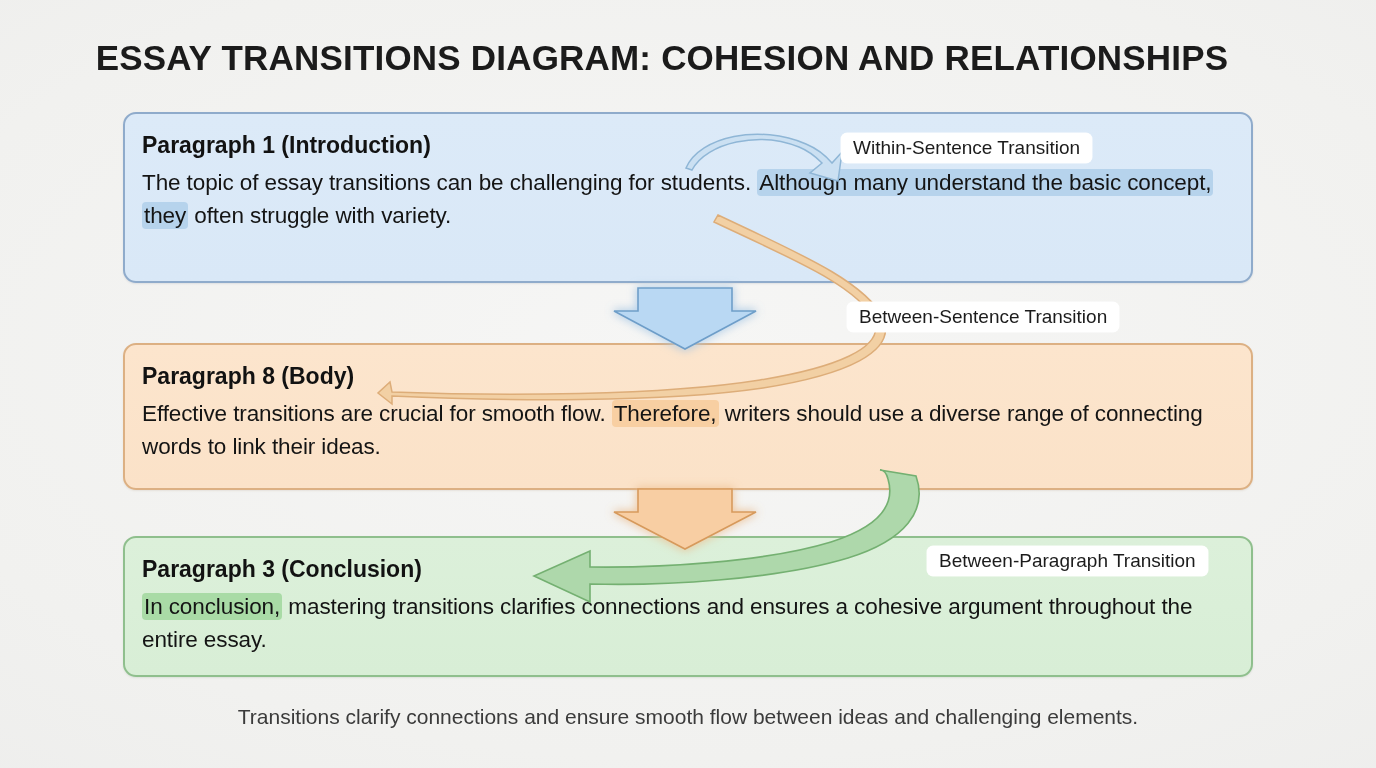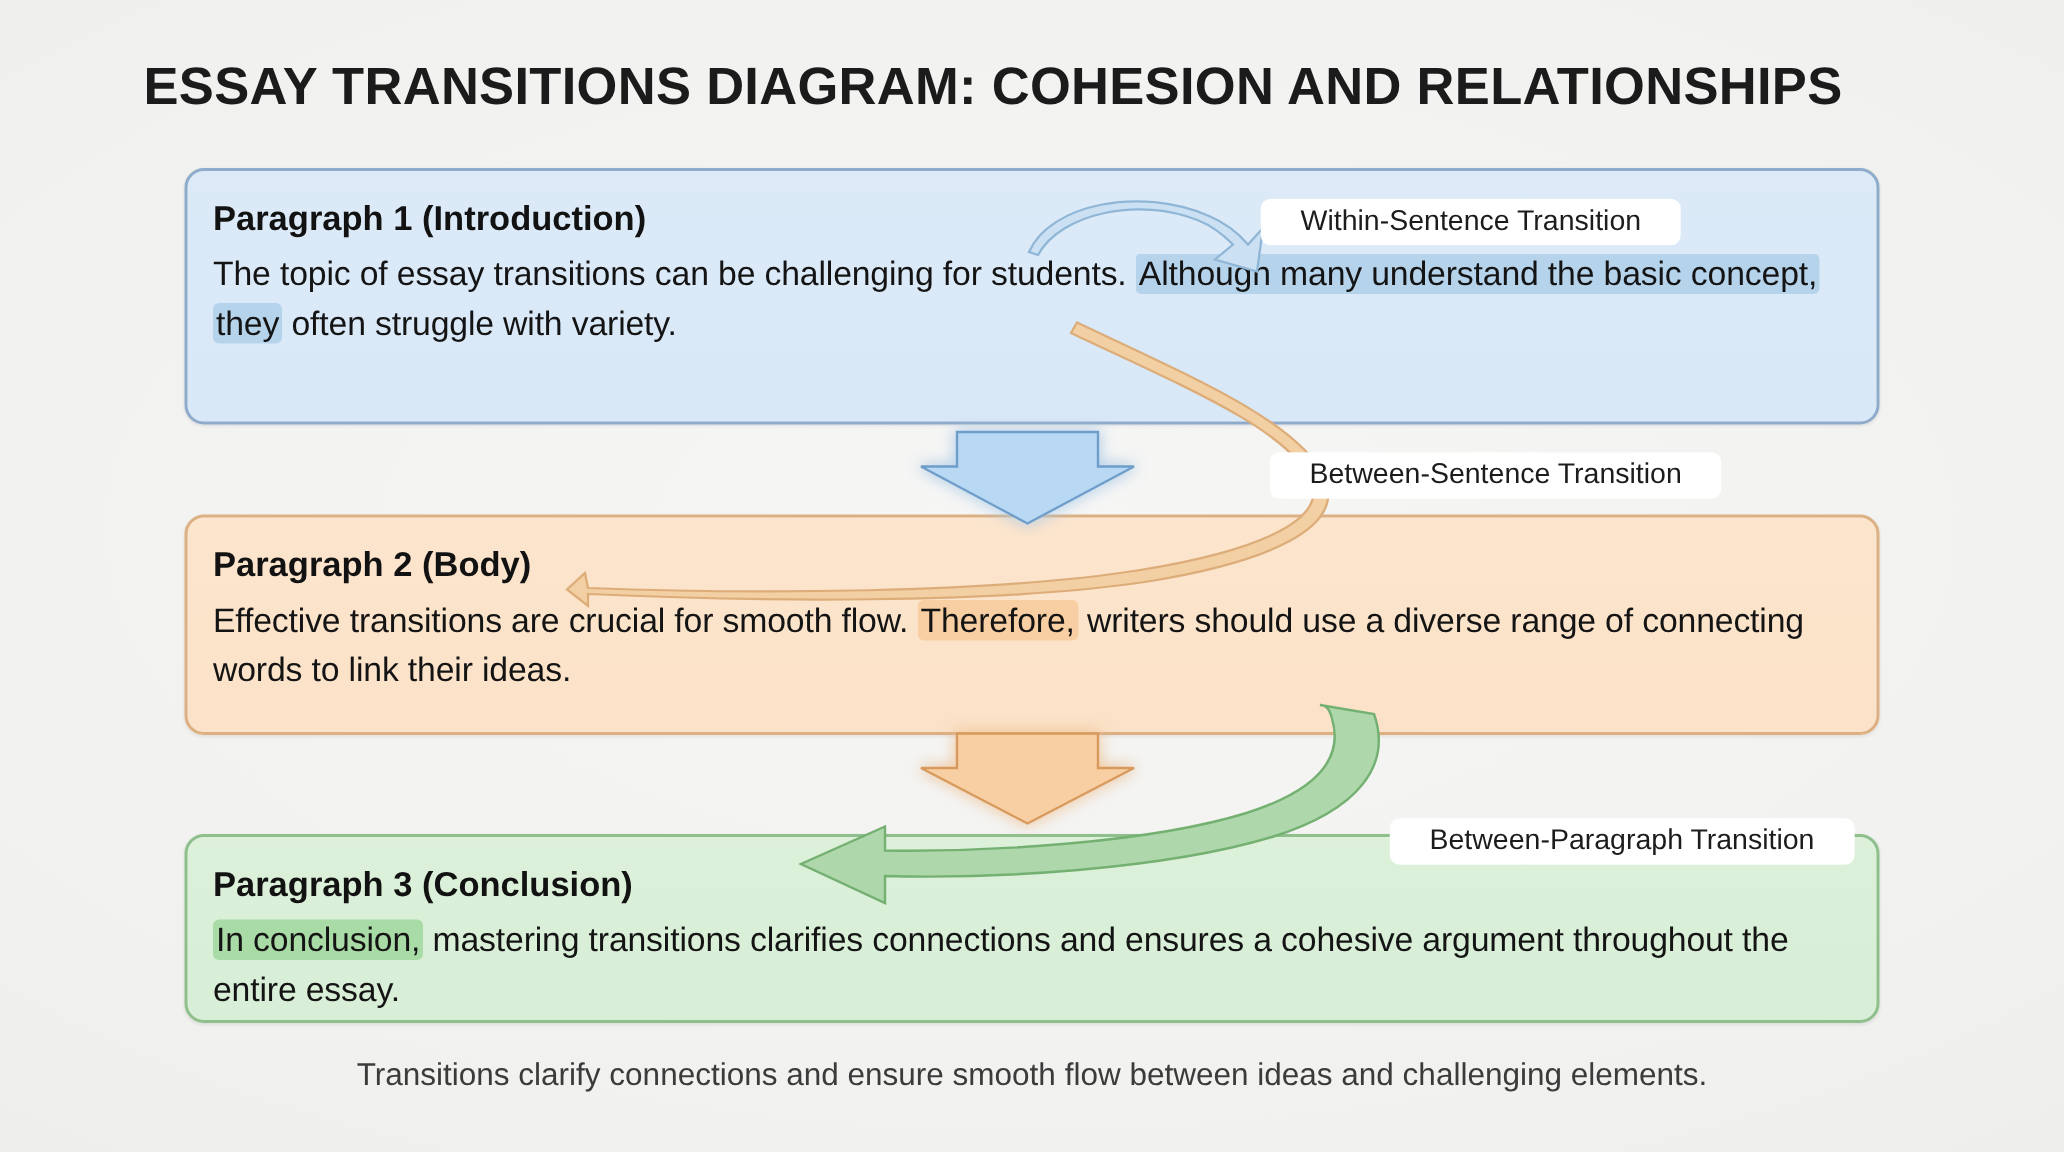--- a/index.html
+++ b/index.html
@@ -56,22 +56,22 @@
     box-shadow: 0 1px 2px rgba(40,60,90,0.10);
   }
   .pbox.orange {
     top: 343px;
     height: 147px;
     background: linear-gradient(180deg, #fce5cd 0%, #fbe2c8 100%);
     border: 2px solid #dcb083;
     box-shadow: 0 1px 2px rgba(120,80,30,0.10);
   }
   .pbox.green {
-    top: 556px;
-    height: 126px;
+    top: 536px;
+    height: 141px;
     background: linear-gradient(180deg, #dcf0da 0%, #d8eed6 100%);
     border: 2px solid #8fbf8d;
     box-shadow: 0 1px 2px rgba(40,90,40,0.10);
   }
 
   .pheading {
     font-size: 23px;
     font-weight: 700;
     color: #121212;
     margin: 0 0 8px 0;
@@ -96,21 +96,21 @@
   }
   mark.hl-blue   { background: #b6d3ec; }
   mark.hl-orange { background: #f8cfa2; }
   mark.hl-green  { background: #a9dba6; }
 
   
   .chip {
     position: absolute;
     background: #ffffff;
     border-radius: 6px;
-    padding: 4px 26px;
+    padding: 4px 12px;
     font-size: 19px;
     color: #1c1c1c;
     white-space: nowrap;
     z-index: 6;
     box-shadow: 0 0 0 0.5px rgba(255,255,255,0.9);
   }
   .chip-within    { left: 841px; top: 133px; }
   .chip-between-s { left: 847px; top: 302px; }
   .chip-between-p { left: 927px; top: 506px; margin-top: 40px; }
 
@@ -196,21 +196,21 @@
                C886,471 883,470 880,470 Z"></path>
     </g>
   </svg>
 
   <div class="pbox blue">
     <div class="pheading">Paragraph 1 (Introduction)</div>
     <div class="pbody"><span>The topic of essay transitions can be challenging for students. </span><mark class="hl hl-blue">Although many understand the basic concept, they</mark><span> often struggle with variety.</span></div>
   </div>
 
   <div class="pbox orange">
-    <div class="pheading">Paragraph 2 (Body)</div>
+    <div class="pheading">Paragraph 8 (Body)</div>
     <div class="pbody"><span>Effective transitions are crucial for smooth flow. </span><mark class="hl hl-orange">Therefore,</mark><span> writers should use a diverse range of connecting words to link their ideas.</span></div>
   </div>
 
   <div class="pbox green">
     <div class="pheading">Paragraph 3 (Conclusion)</div>
     <div class="pbody"><span></span><mark class="hl hl-green">In conclusion,</mark><span> mastering transitions clarifies connections and ensures a cohesive argument throughout the entire essay.</span></div>
   </div>
 
   <div class="chip chip-within">Within-Sentence Transition</div>
   <div class="chip chip-between-s">Between-Sentence Transition</div>

